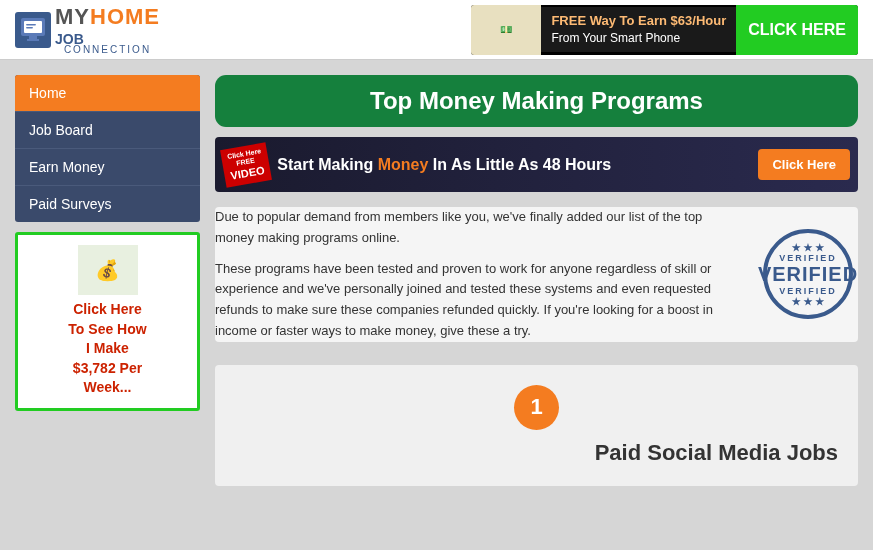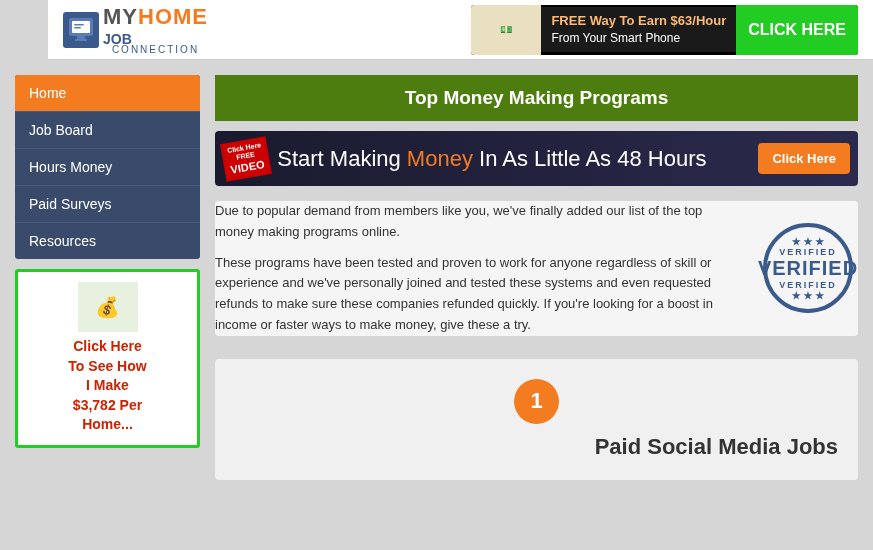--- a/index.html
+++ b/index.html
@@ -12,21 +12,20 @@
     }
 
     
     .header {
       background-color: #fff;
       display: flex;
       align-items: center;
       padding: 8px 15px;
       border-bottom: 1px solid #ccc;
       height: 60px;
-      margin-left: 48px;
     }
     .logo-area {
       display: flex;
       align-items: center;
       gap: 4px;
     }
     .logo-icon {
       width: 36px;
       height: 36px;
       background: #3a5a8c;
@@ -139,27 +138,27 @@
       font-size: 14px;
       font-weight: bold;
       line-height: 1.4;
     }
 
     
     .content-area {
       flex: 1;
     }
     .content-header {
-      background: #4d7c0f;
+      background: #15803d;
       color: white;
       text-align: center;
       padding: 12px;
-      font-size: 19px;
-      font-weight: bold;
-      border-radius: 0;
+      font-size: 24px;
+      font-weight: bold;
+      border-radius: 11px;
       margin-bottom: 10px;
     }
     .content-banner {
       background: linear-gradient(to right, #1a1a2e, #2a2a4e);
       height: 55px;
       display: flex;
       align-items: center;
       border-radius: 4px;
       overflow: hidden;
       margin-bottom: 15px;
@@ -170,22 +169,22 @@
       font-size: 9px;
       font-weight: bold;
       padding: 4px 6px;
       margin: 0 8px;
       transform: rotate(-10deg);
       display: inline-block;
       line-height: 1.2;
       text-align: center;
     }
     .content-banner-text {
-      font-size: 22px;
-      font-weight: normal;
+      font-size: 16px;
+      font-weight: bold;
       color: white;
       text-align: right;
     }
     .content-banner-text .money { color: #f47c20; }
     .content-banner-btn {
       background: #f47c20;
       color: white;
       font-weight: bold;
       font-size: 13px;
       padding: 8px 14px;
@@ -298,33 +297,32 @@
     <div class="banner-click">CLICK HERE</div>
   </div>
 </div>
 
 <div class="main-layout">
 
   <div class="sidebar">
     <div class="sidebar-nav">
       <div class="nav-item active">Home</div>
       <div class="nav-item">Job Board</div>
-      <div class="nav-item">Hours Money</div>
+      <div class="nav-item">Earn Money</div>
       <div class="nav-item">Paid Surveys</div>
-      <div class="nav-item">Resources</div>
     </div>
 
     <div class="sidebar-promo">
       <div class="sidebar-promo-img">💰</div>
       <div class="sidebar-promo-text">
         <span>Click Here</span><br>
         <span>To See How</span><br>
         <span>I Make</span><br>
         <span>$3,782 Per</span><br>
-        <span>Home...</span>
+        <span>Week...</span>
       </div>
     </div>
   </div>
 
   <div class="content-area">
 
     <div class="content-header">Top Money Making Programs</div>
 
     <div class="content-banner">
       <div class="content-banner-badge">

